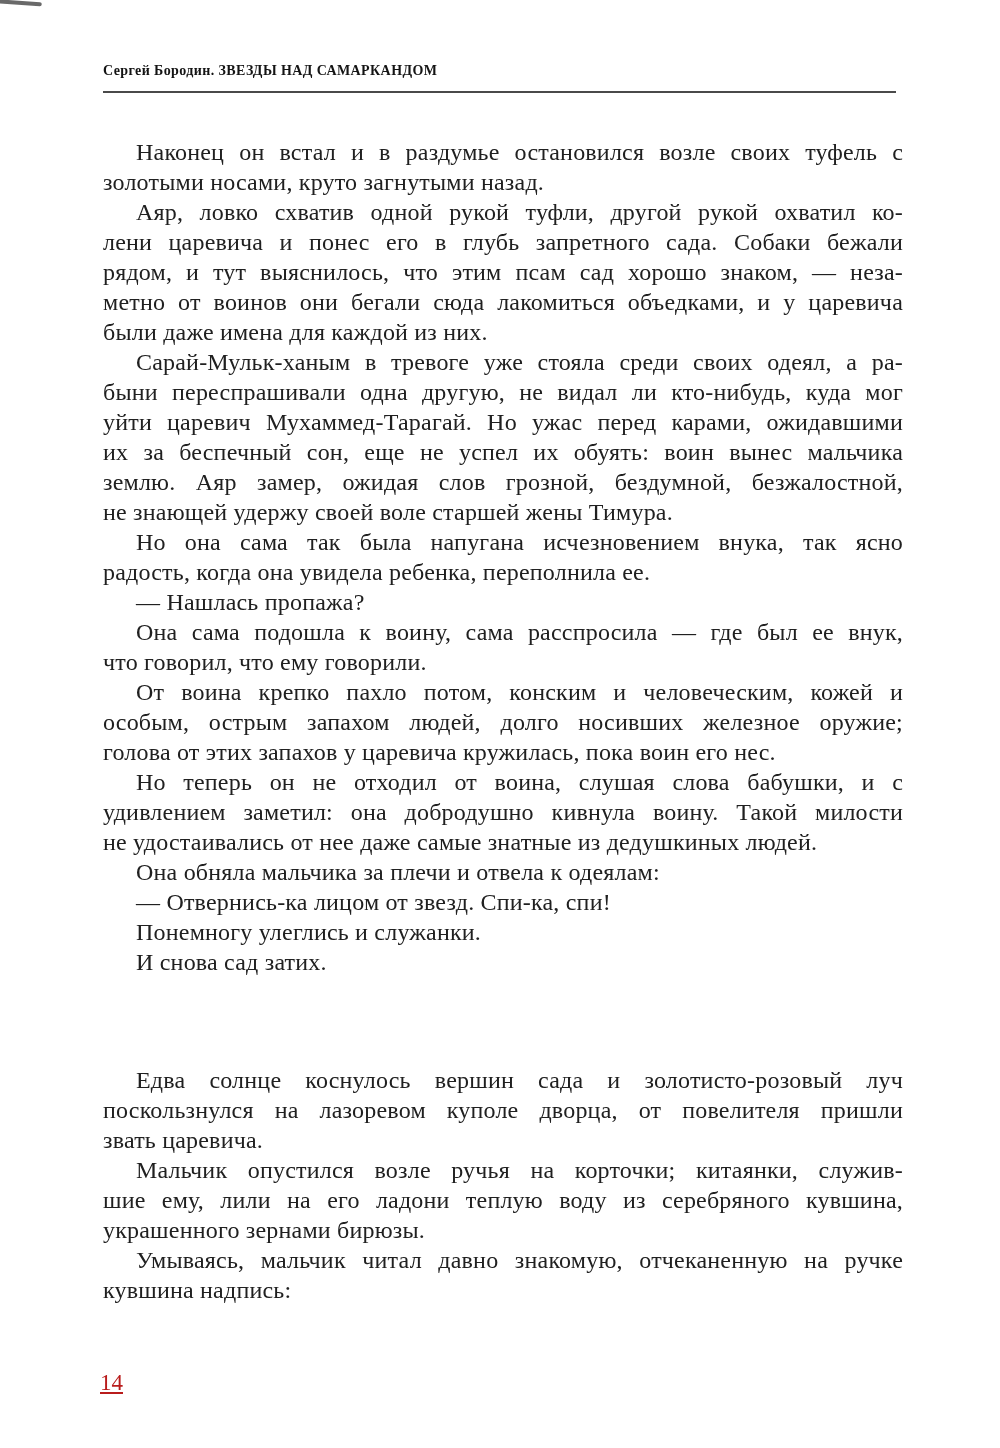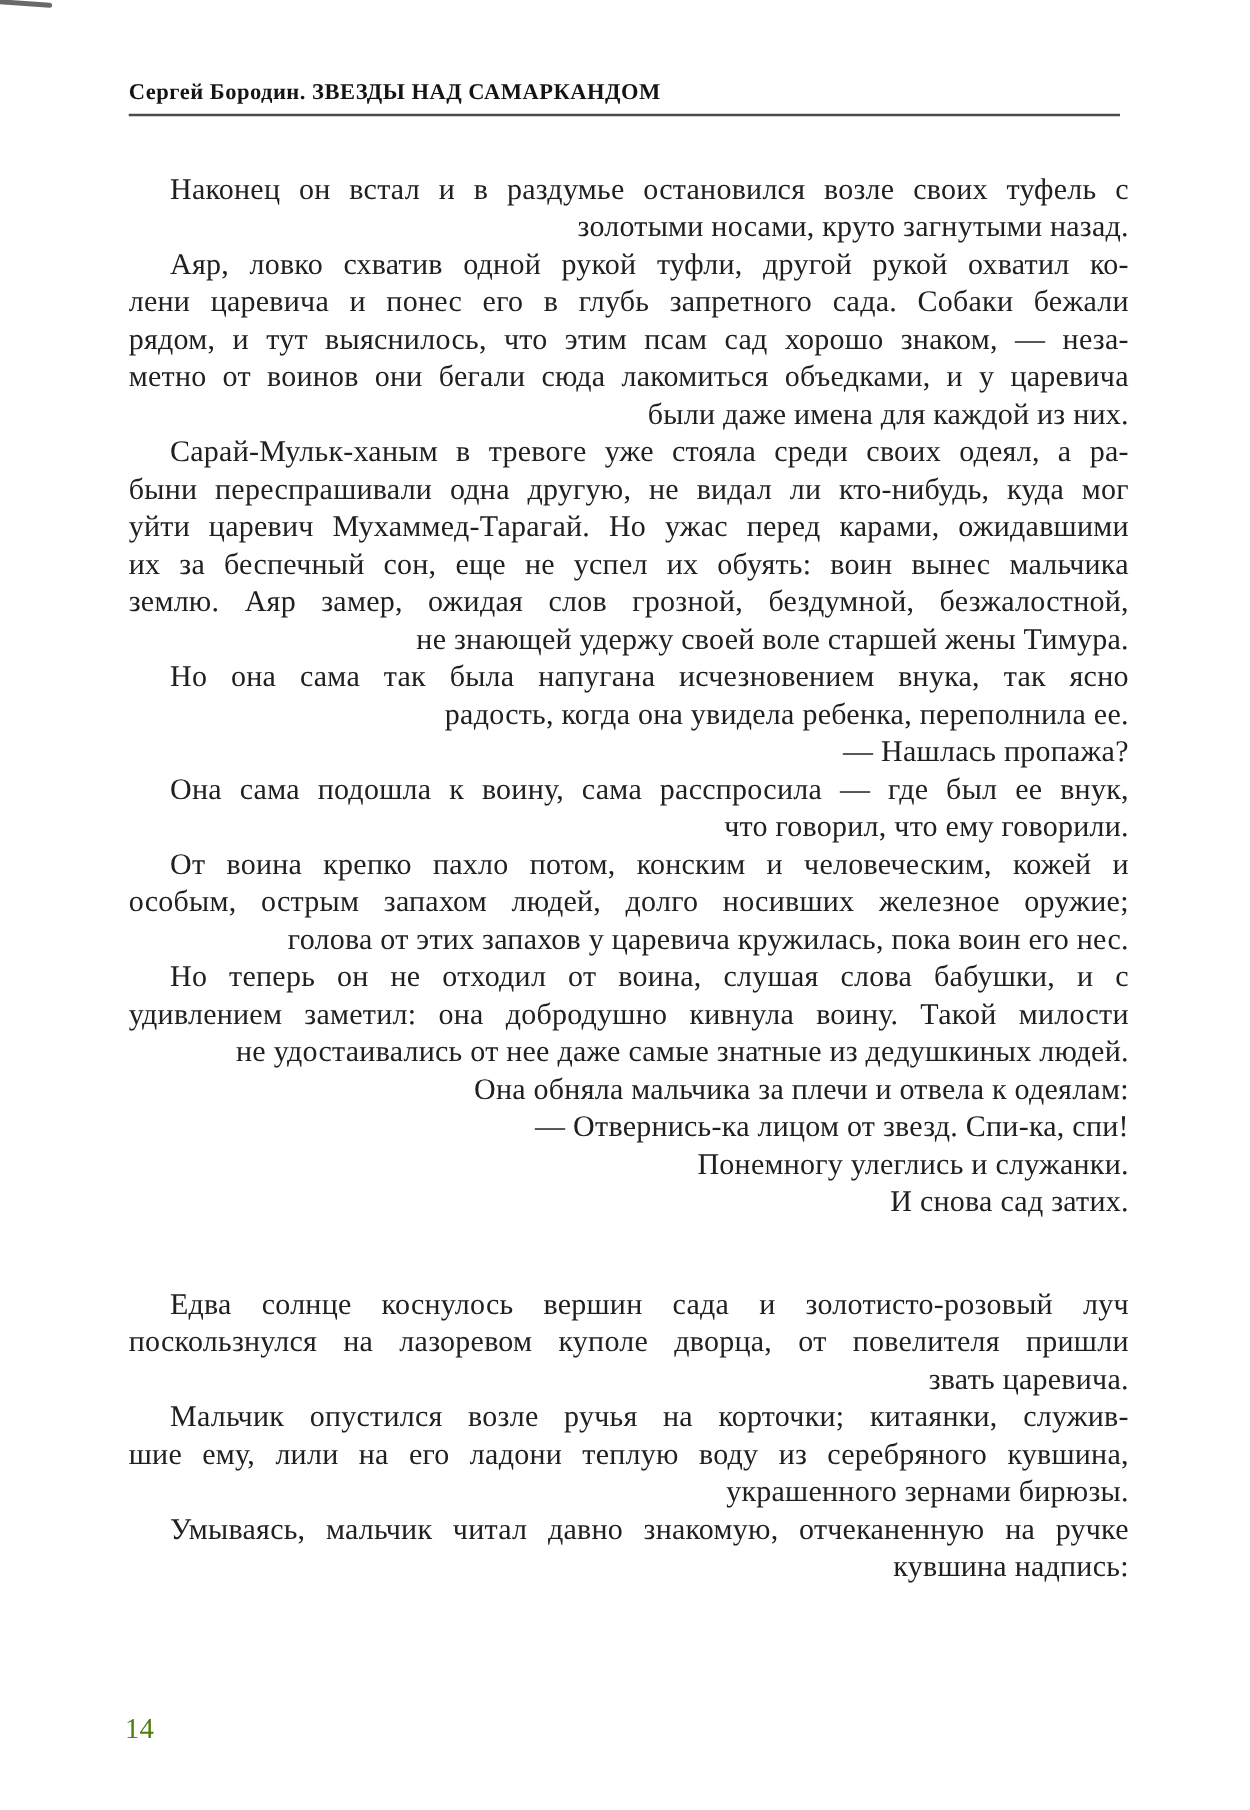--- a/index.html
+++ b/index.html
@@ -28,67 +28,68 @@
     background: #4f4f4f;
     transform: rotate(4deg);
     transform-origin: left top;
     border-radius: 2px;
     opacity: 0.85;
   }
   .header-title {
     position: absolute;
     left: 103px;
     top: 63px;
-    font-size: 18px;
+    font-size: 14px;
     font-weight: bold;
     letter-spacing: 0.4px;
     color: #141414;
     white-space: nowrap;
   }
   .header-rule {
     position: absolute;
     left: 103px;
     top: 91px;
     width: 793px;
     height: 2px;
     background: #4a4a4a;
   }
   .text-block {
     position: absolute;
     left: 103px;
     top: 137px;
     width: 800px;
   }
   .section + .section {
-    margin-top: 52px;
+    margin-top: 88px;
   }
   .line {
     height: 30px;
     line-height: 30px;
     font-size: 24px;
     letter-spacing: 0.2px;
-    text-align: right;
+    text-align: left;
     overflow: visible;
     color: #202020;
   }
   .line.j {
     text-align: justify;
     text-align-last: justify;
     font-family: Liberation Serif, serif;
   }
   .line.ind {
     text-indent: 33px;
   }
   .page-number {
     position: absolute;
     left: 100px;
     top: 1369px;
     font-size: 23px;
     line-height: 28px;
-    color: #4d7c0f;
+    color: #b91c1c;
+    text-decoration: underline;
   }
 </style>
 </head>
 <body>
 
 <div class="page">
   <div class="scan-artifact"></div>
 
   <div class="header-title">Сергей Бородин. ЗВЕЗДЫ НАД САМАРКАНДОМ</div>
 

